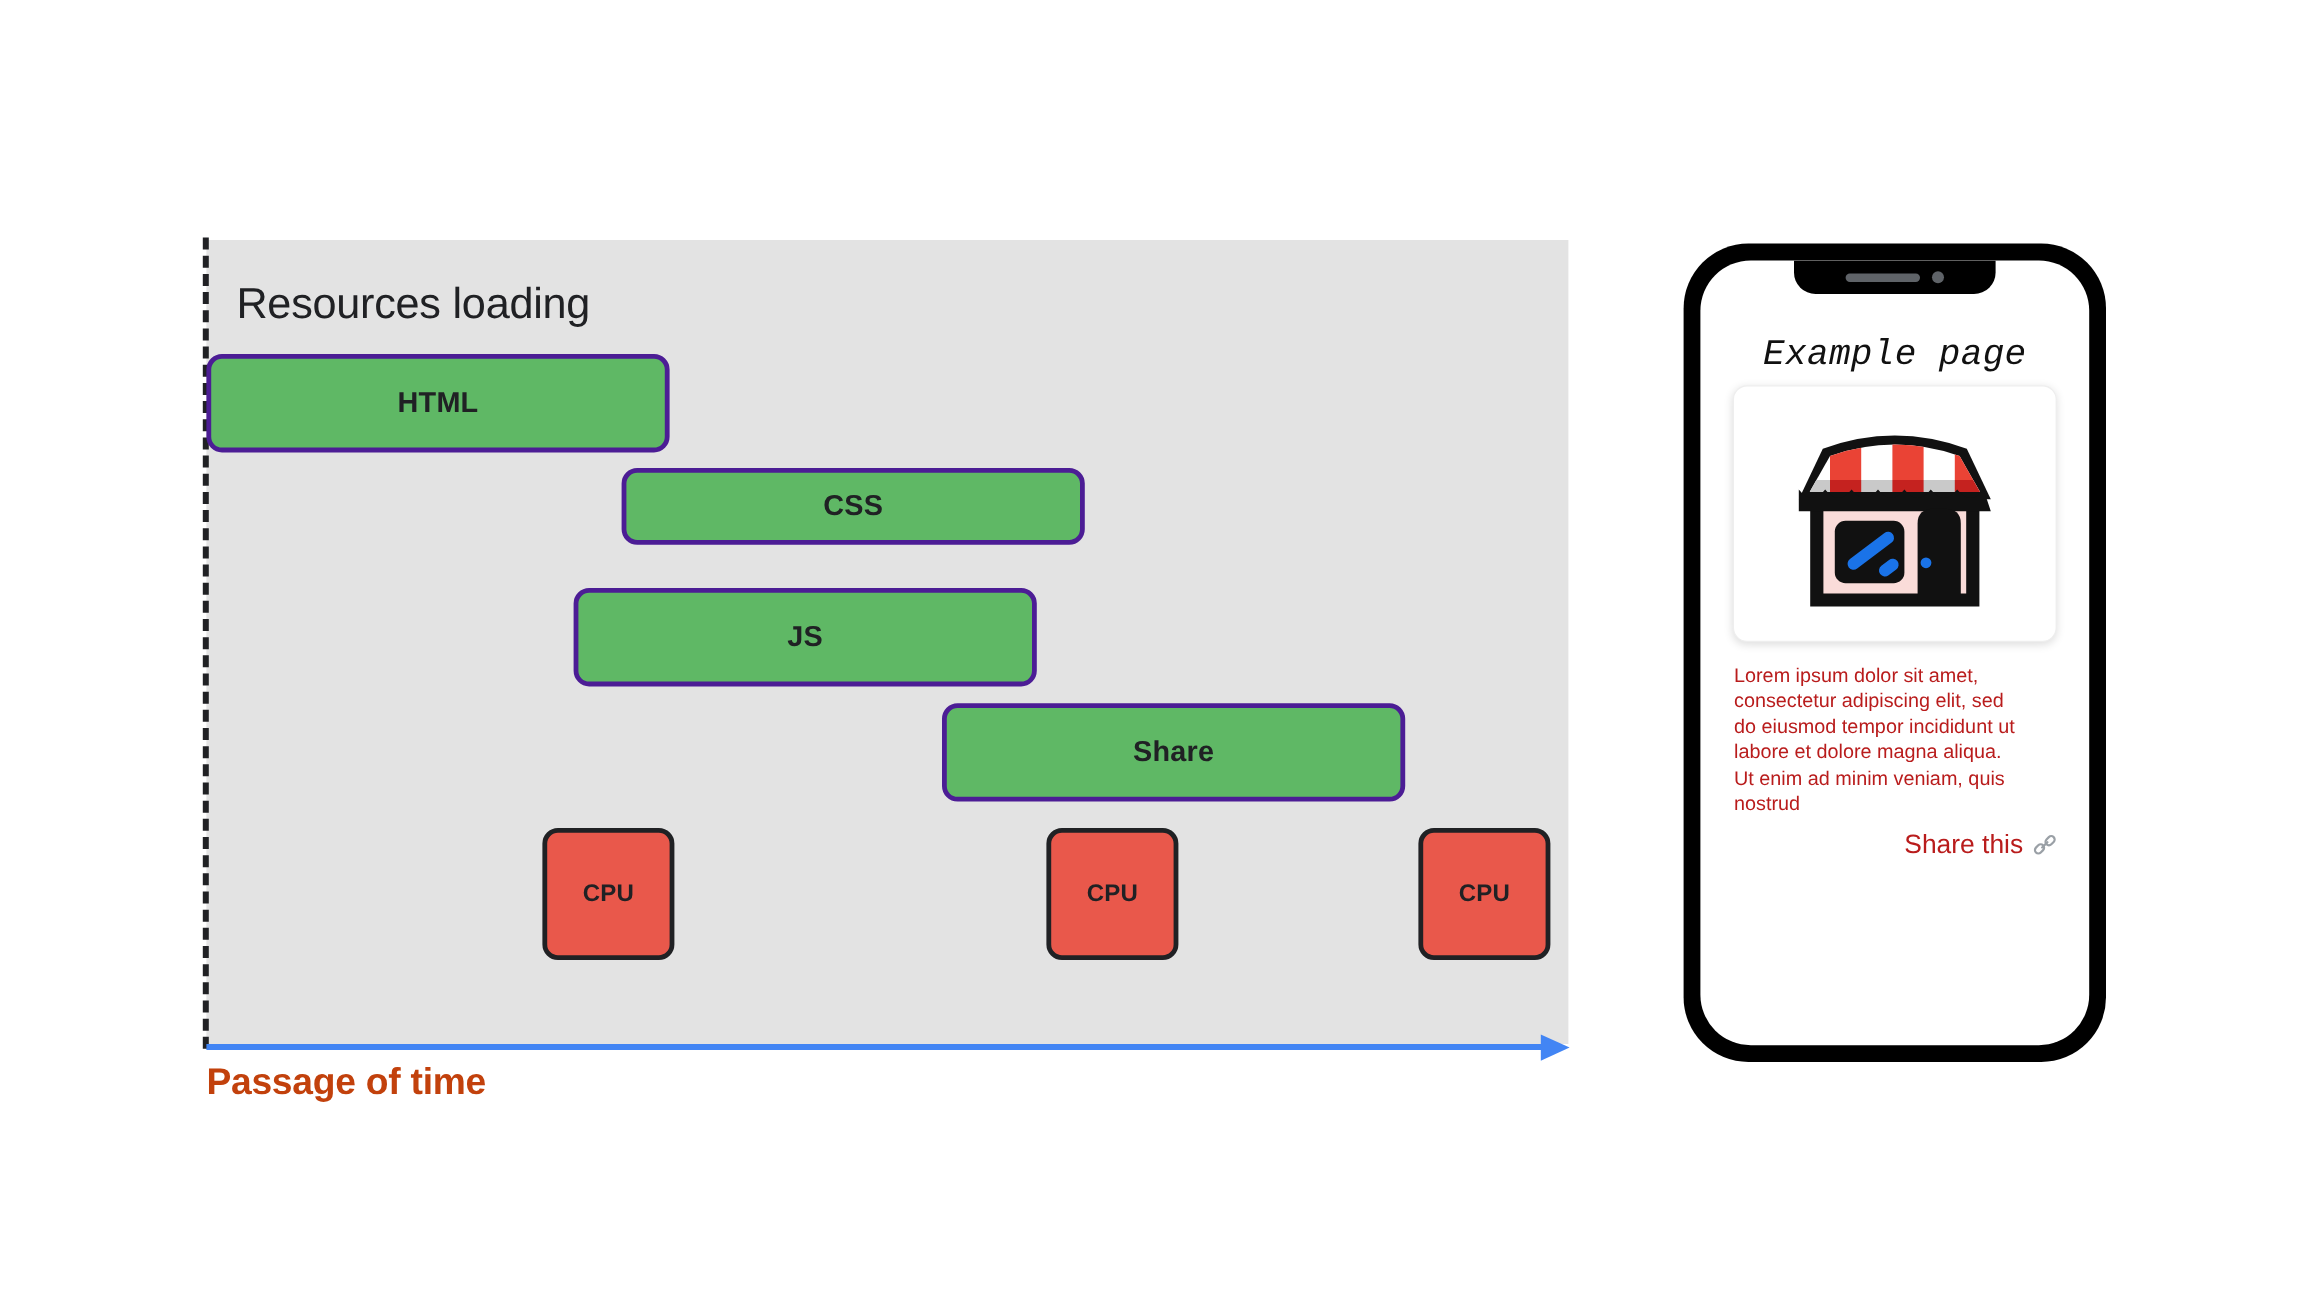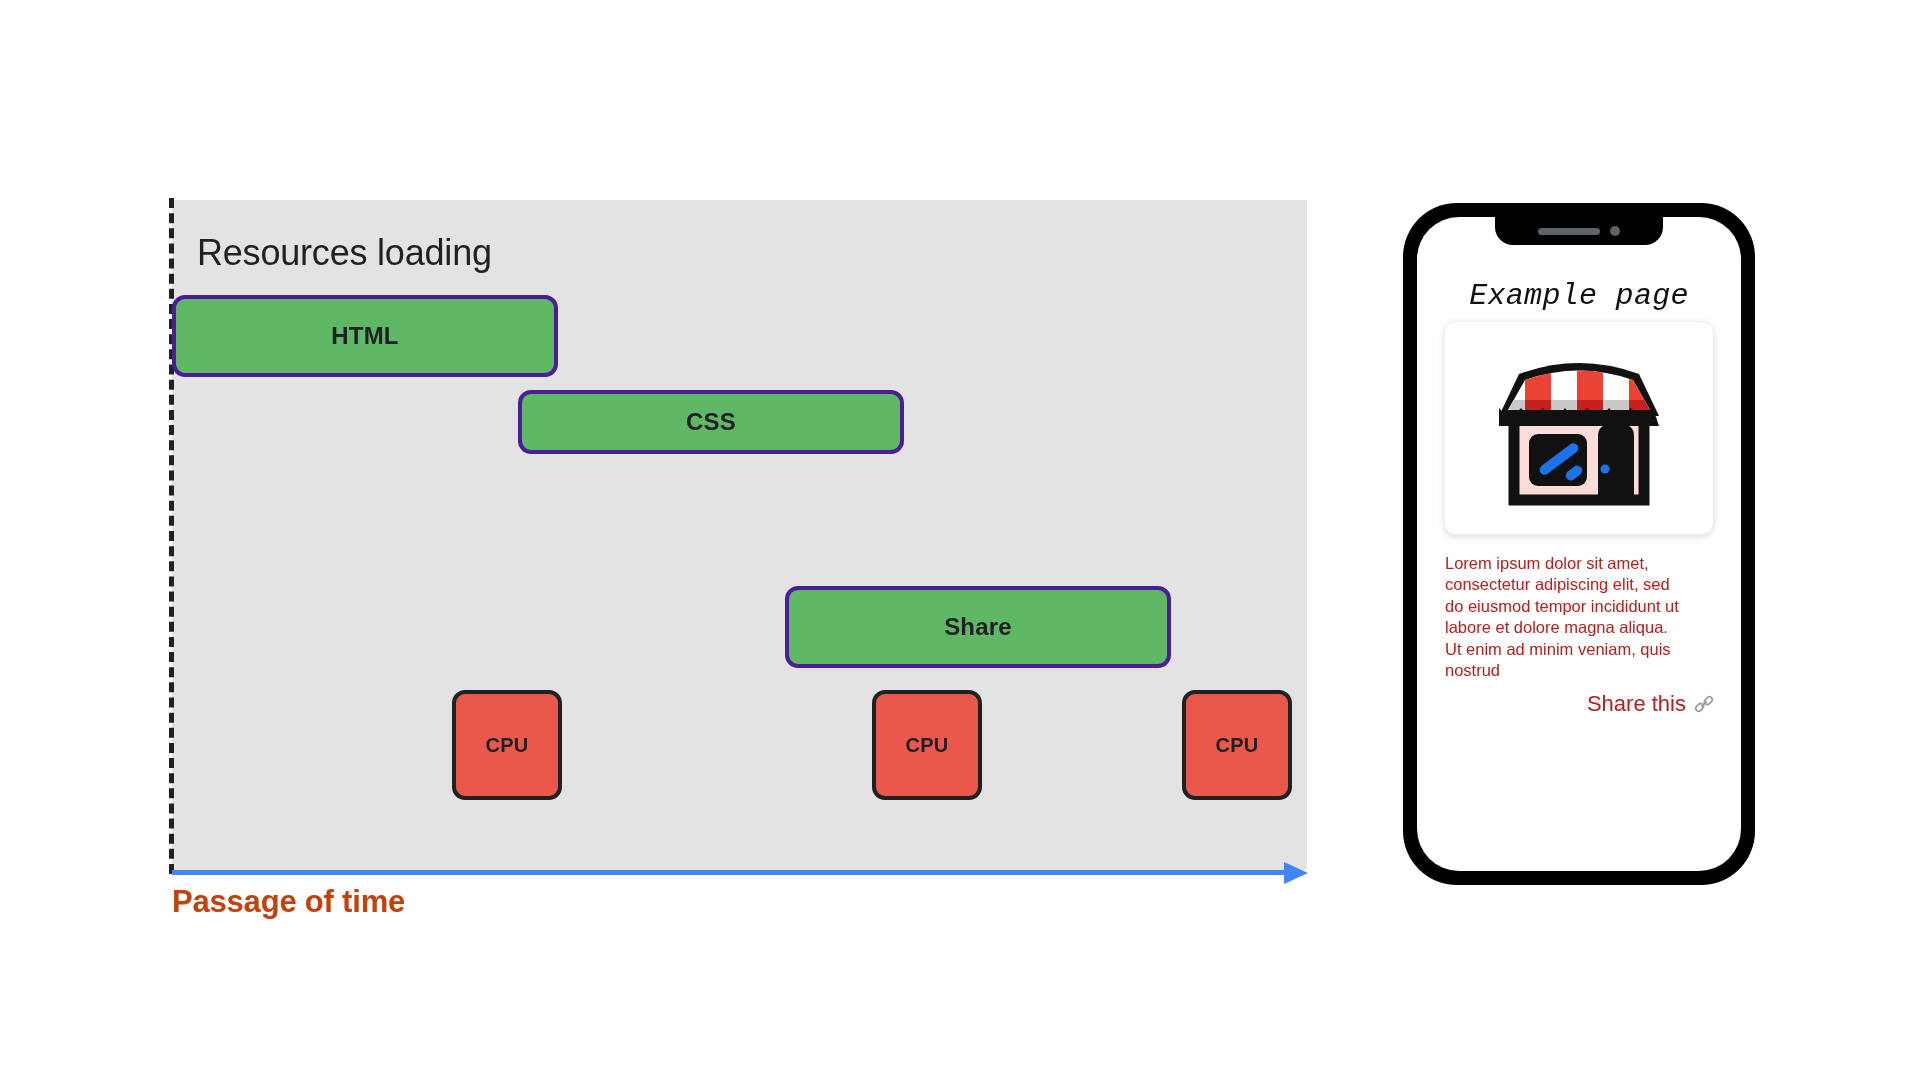--- a/index.html
+++ b/index.html
@@ -238,20 +238,23 @@
   <div id="panel-title">Resources loading</div>
 
   <div class="res-bar" id="bar-html">
     <span>HTML</span>
   </div>
 
   <div class="res-bar" id="bar-css">
     <span>CSS</span>
   </div>
 
+  <div class="res-bar" id="bar-js">
+    <span>JS</span>
+  </div>
 
   <div class="res-bar" id="bar-image">
     <span>Share</span>
   </div>
 
   <div class="cpu-box" id="cpu-1">
     <span>CPU</span>
   </div>
 
   <div class="cpu-box" id="cpu-2">

